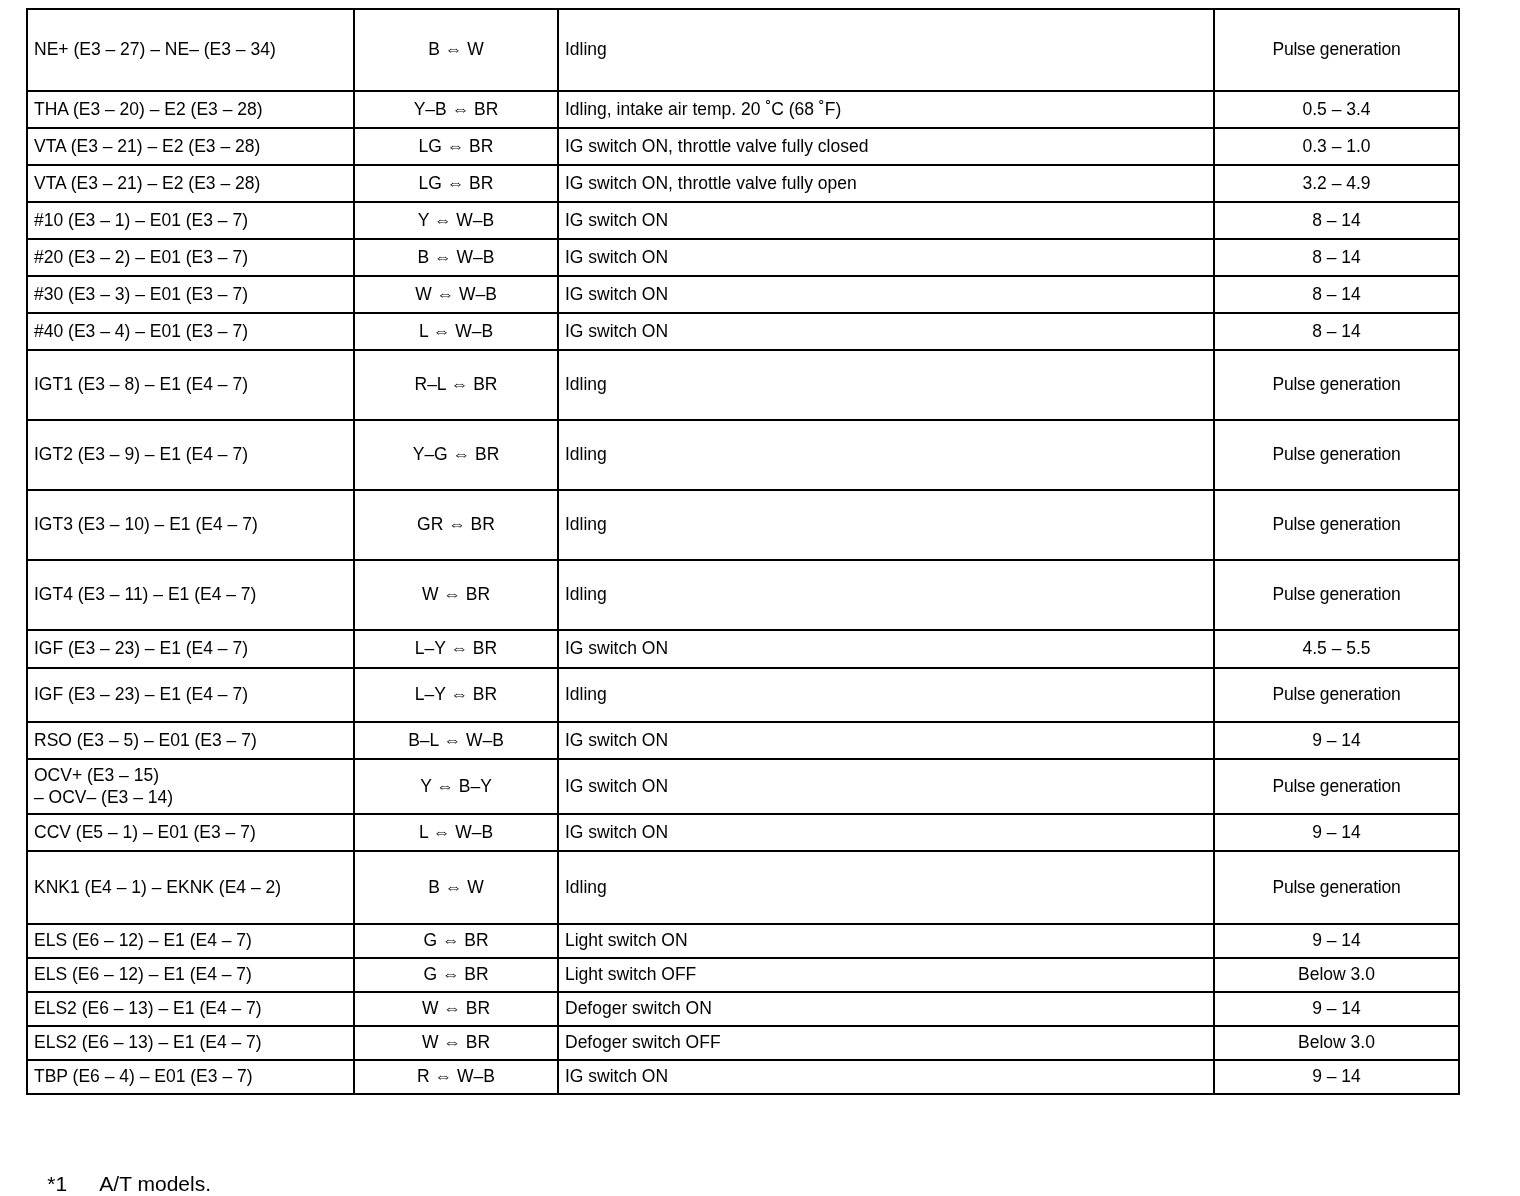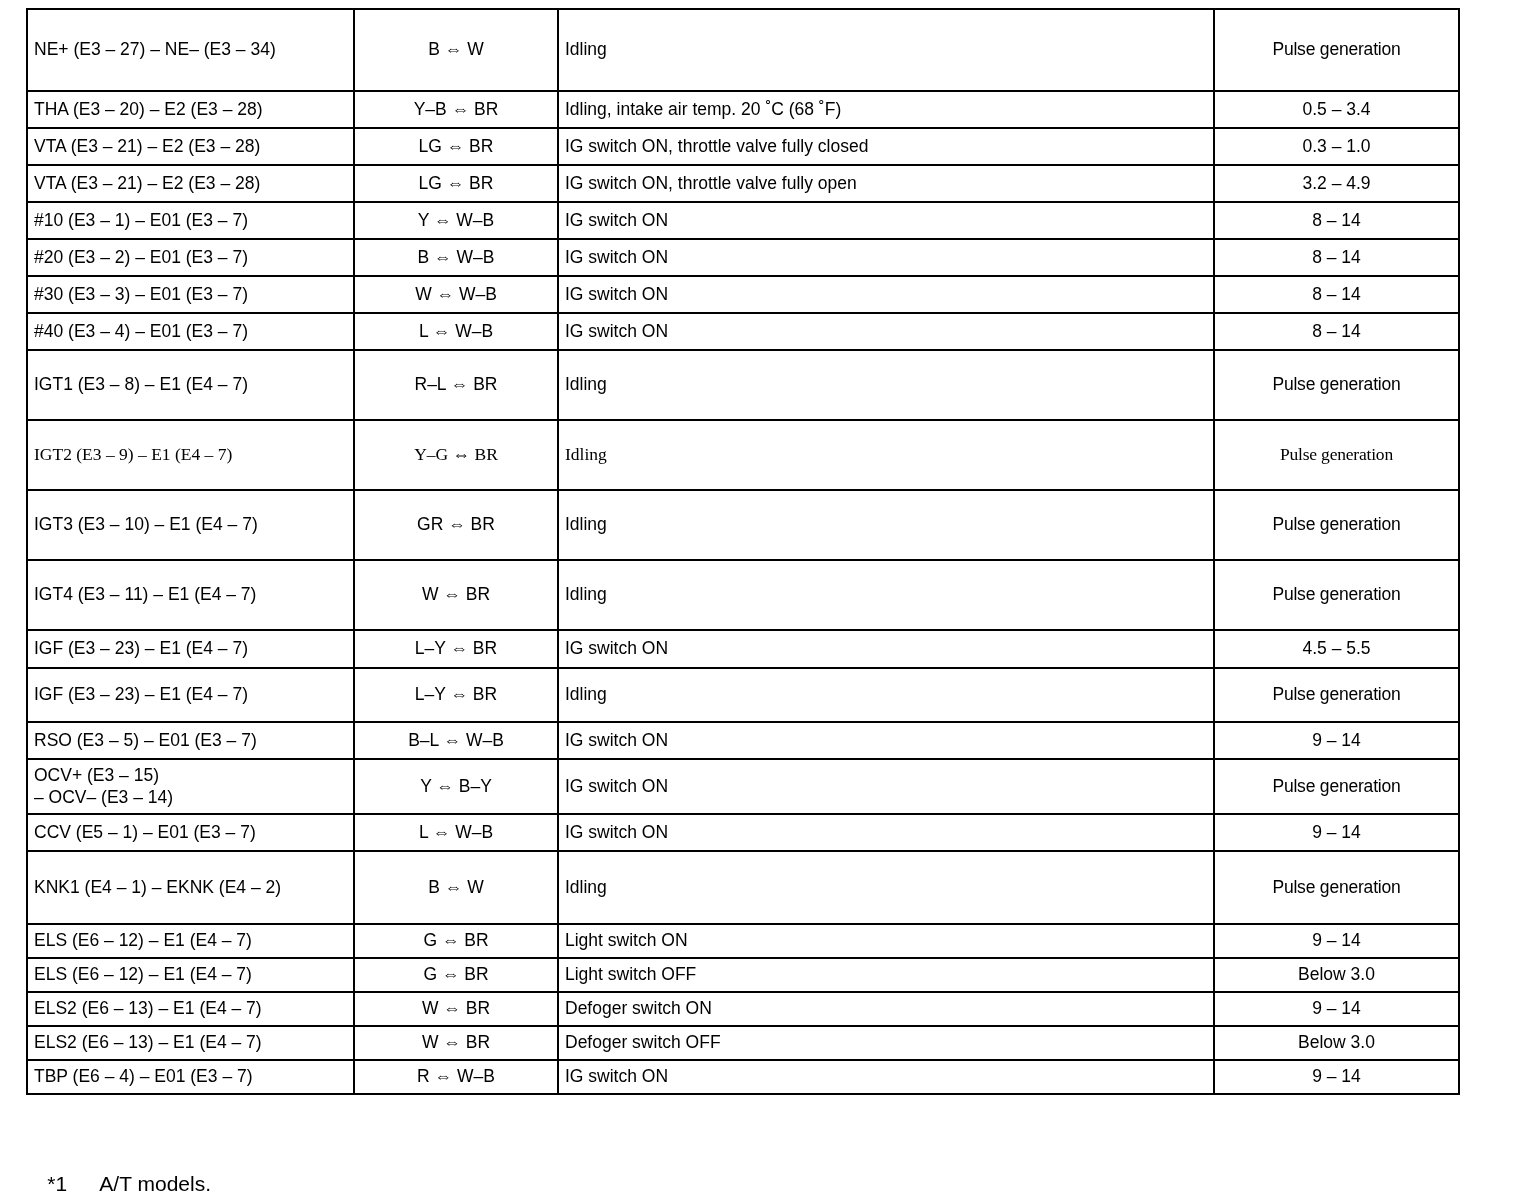--- a/index.html
+++ b/index.html
@@ -141,21 +141,21 @@
           <td class="wire">L ⇔ W–B</td>
           <td class="cond">IG switch ON</td>
           <td class="volt">8 – 14</td>
         </tr>
         <tr style="height: 70px; border-radius: 12px;">
           <td class="term"><span>IGT1 (E3 – 8) – E1 (E4 – 7)</span></td>
           <td class="wire">R–L ⇔ BR</td>
           <td class="cond">Idling</td>
           <td class="volt pulse">Pulse generation</td>
         </tr>
-        <tr style="height: 70px; font-family: Liberation Serif, serif;">
+        <tr style="height: 70px;">
           <td class="term"><span>IGT2 (E3 – 9) – E1 (E4 – 7)</span></td>
           <td class="wire">Y–G ⇔ BR</td>
           <td class="cond">Idling</td>
           <td class="volt pulse">Pulse generation</td>
         </tr>
         <tr style="height: 70px;">
           <td class="term"><span>IGT3 (E3 – 10) – E1 (E4 – 7)</span></td>
           <td class="wire">GR ⇔ BR</td>
           <td class="cond">Idling</td>
           <td class="volt pulse">Pulse generation</td>

